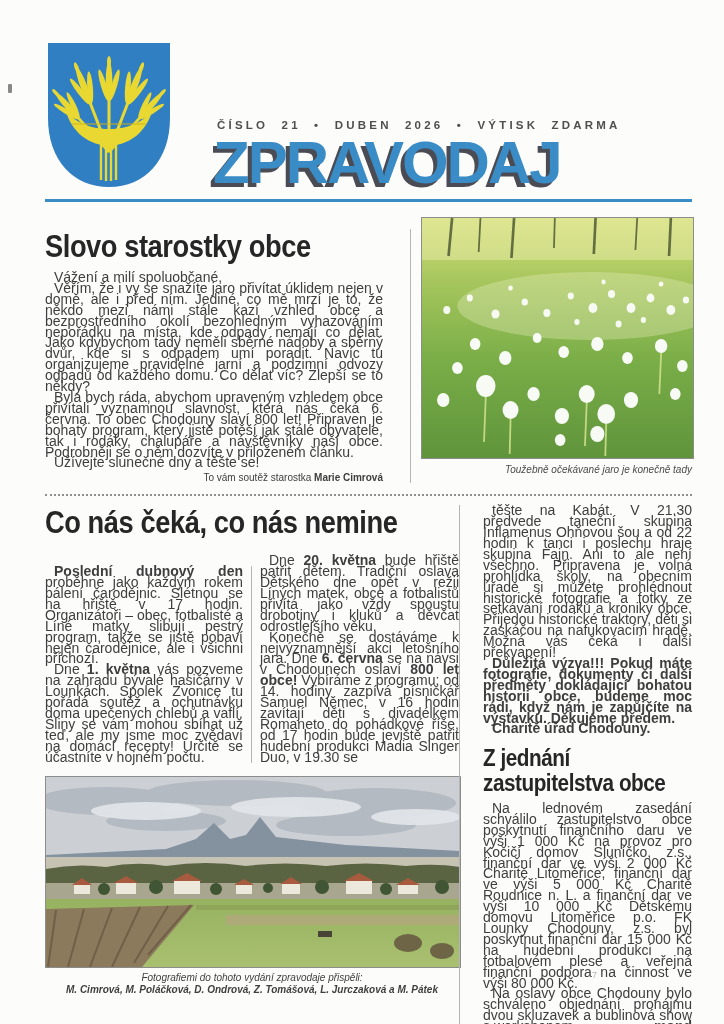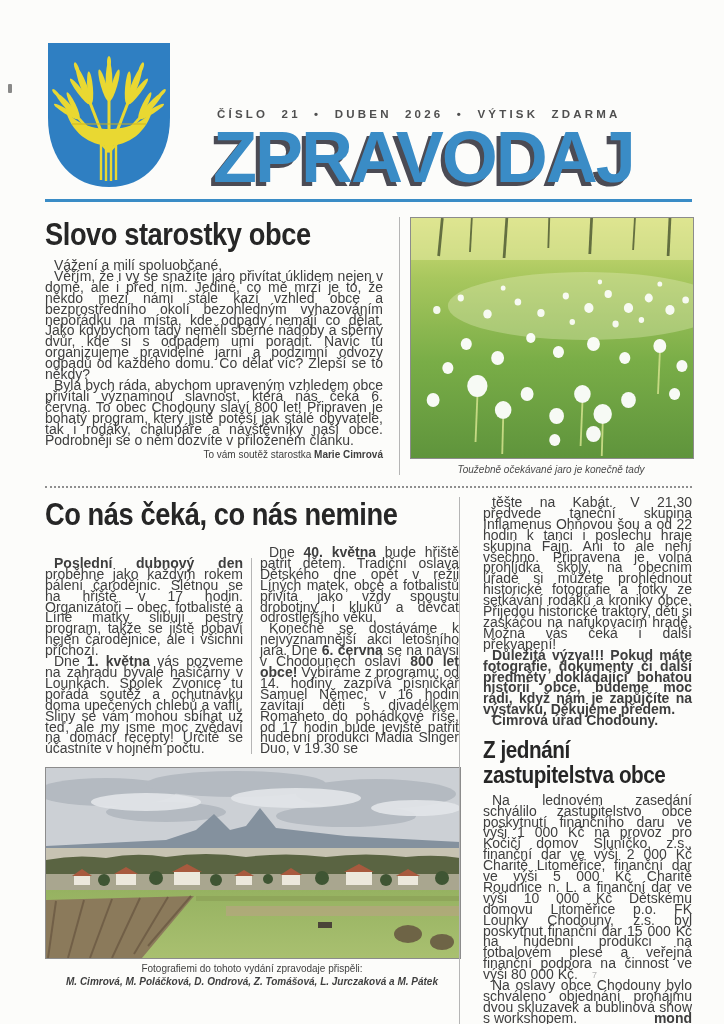--- a/index.html
+++ b/index.html
@@ -21,46 +21,46 @@
 
   
   .masthead{display:flex;align-items:flex-end;gap:16px;}
   .coat{width:128px;height:150px;flex:0 0 auto;}
   .mast-right{margin-left:24px;flex:1;min-width:0;}
   .issue-line{
     font-size:11.5px;font-weight:bold;color:#4f4f4f;
     letter-spacing:3.2px;word-spacing:7px;margin:5px 0 0 4px;white-space:nowrap;
   }
   .mast-title{
-    font-size:72px;font-weight:bold;color:var(--masthead-blue);
+    font-size:60px;font-weight:bold;color:var(--masthead-blue);
     letter-spacing:-2px;line-height:.92;margin-top:4px;white-space:nowrap;
     text-shadow:-4px 4px 0 var(--title-shadow);
   }
   .mast-sub{
     font-size:31px;color:#37373c;letter-spacing:8px;margin-top:9px;white-space:nowrap;
   }
   .blue-rule{height:3px;background:var(--masthead-blue);margin-top:9px;}
 
   
   .section-title{
     font-size:31px;font-weight:bold;color:#262626;letter-spacing:-.5px;
     margin:0 0 7px 0;transform:scaleX(.88);transform-origin:0 50%;white-space:nowrap;
   }
   .body p{
     font-size:14px;line-height:10.9px;text-align:justify;text-indent:9px;
     margin:0;color:var(--ink);
   }
   .photo{border:1px solid #8c8c8c;display:block;background:#fff;}
   .caption{
-    text-align:center;font-style:italic;font-size:10px;color:#4a4a4a;margin-top:5px;
+    text-align:right;font-style:italic;font-size:10px;color:#4a4a4a;margin-top:5px;
   }
 
   
   .a1{display:flex;margin-top:15px;}
-  .a1-left{width:338px;flex:0 0 auto;padding-right:16px;border-right:1px solid var(--rule-gray);}
+  .a1-left{width:338px;flex:0 0 auto;padding-right:27px;border-right:1px solid var(--rule-gray);margin-top:12px;}
   .a1-right{flex:1;min-width:0;padding-left:10px;}
   .signature{font-size:10px;text-align:right;margin-top:4px;color:var(--ink);}
 
   .dotted{border-top:2px dotted #8f8f8f;margin:11px 0 9px 0;height:0;}
 
   
   .a2{display:flex;align-items:stretch;}
   .a2-left{width:414px;flex:0 0 auto;}
   .a2-right{flex:1;min-width:0;padding-left:23px;border-left:1px solid var(--rule-gray);}
   .a2-cols{display:flex;margin-top:14px;align-items:flex-end;}
@@ -68,21 +68,21 @@
   .a2-col.first{padding-right:8px;border-right:1px solid var(--rule-gray);}
   .a2-col.second{padding-left:8px;}
   .sign-right{text-align:right;font-weight:bold;text-indent:0;}
   .a3-title{
     font-size:23px;font-weight:bold;color:#262626;letter-spacing:-.5px;line-height:1.08;
     margin:12px 0 7px 0;transform:scaleX(.9);transform-origin:0 0;width:111%;
   }
   .author{float:right;font-weight:bold;}
   .photo2wrap{margin-top:13px;}
   .caption2{text-align:center;font-size:10px;color:#3f3f3f;margin-top:4px;line-height:12.5px;}
-  .caption2 .l1{text-align:center;}
+  .caption2 .l1{font-style:italic;text-align:center;}
   .caption2 .l2{font-style:italic;font-weight:bold;}
   .page-number{position:absolute;left:592px;top:970px;font-size:9px;color:#b5b5b5;}
 </style>
 </head>
 <body>
 
 <div class="page">
   <div class="speck"></div>
 
   <div class="content">
@@ -121,20 +121,21 @@
       </div>
     </div>
     <div class="blue-rule"></div>
 
     <div class="a1">
       <div class="a1-left body">
         <h2 class="section-title">Slovo starostky obce</h2>
         <p>Vážení a milí spoluobčané,</p>
         <p>Věřím, že i vy se snažíte jaro přivítat úklidem nejen v domě, ale i před ním. Jediné, co mě mrzí je to, že někdo mezi námi stále kazí vzhled obce a bezprostředního okolí bezohledným vyhazováním nepořádku na místa, kde odpady nemají co dělat. Jako kdybychom tady neměli sběrné nádoby a sběrný dvůr, kde si s odpadem umí poradit. Navíc tu organizujeme pravidelné jarní a podzimní odvozy odpadů od každého domu. Co dělat víc?  Zlepší se to někdy?</p>
         <p>Byla bych ráda, abychom upraveným vzhledem obce přivítali významnou slavnost, která nás čeká 6. června. To obec Chodouny slaví 800 let! Připraven je bohatý program, který jistě potěší jak stálé obyvatele, tak i rodáky, chalupáře a návštěvníky naší obce. Podrobněji se o něm dozvíte v přiloženém článku.</p>
+        <p>Užívejte slunečné dny a těšte se!</p>
         <div class="signature"><span>To vám soutěž starostka </span><b>Marie Cimrová</b></div>
       </div>
       <div class="a1-right">
         <svg class="photo" width="100%" height="240" viewBox="0 0 306 240" preserveAspectRatio="none" aria-hidden="true">
           <defs>
             <linearGradient id="grass" x1="0" y1="0" x2="0" y2="1">
               <stop offset="0" stop-color="#d8e07c"></stop>
               <stop offset="0.25" stop-color="#a8c75e"></stop>
               <stop offset="0.6" stop-color="#79ad47"></stop>
               <stop offset="1" stop-color="#5f943c"></stop>
@@ -211,21 +212,21 @@
     <div class="a2">
 
       <div class="a2-left">
         <h2 class="section-title">Co nás čeká, co nás nemine</h2>
         <div class="a2-cols body">
           <div class="a2-col first">
             <p><b>Poslední dubnový den</b><span> proběhne jako každým rokem pálení čarodějnic. Slétnou se na hřiště v 17 hodin. Organizátoři – obec, fotbalisté a Líné matky slibují pestrý program, takže se jistě pobaví nejen čarodějnice, ale i všichni příchozí.</span></p>
             <p><span>Dne </span><b>1. května</b><span> vás pozveme na zahradu bývalé hasičárny v Lounkách. Spolek Zvonice tu pořádá soutěž a ochutnávku doma upečených chlebů a vaflí. Sliny se vám mohou sbíhat už teď, ale my jsme moc zvědaví na domácí recepty! Určitě se účastníte v hojném počtu.</span></p>
           </div>
           <div class="a2-col second">
-            <p><span>Dne </span><b>40. května</b><span> bude hřiště patřit dětem. Tradiční oslava Dětského dne opět v režii Líných matek, obce a fotbalistů přivítá jako vždy spoustu drobotiny i kluků a děvčat odrostlejšího věku.</span></p>
+            <p><span>Dne </span><b>20. května</b><span> bude hřiště patřit dětem. Tradiční oslava Dětského dne opět v režii Líných matek, obce a fotbalistů přivítá jako vždy spoustu drobotiny i kluků a děvčat odrostlejšího věku.</span></p>
             <p><span>Konečně se dostáváme k nejvýznamnější akci letošního jara.  Dne </span><b>6. června</b><span> se na návsi v Chodounech oslaví </span><b>800 let obce!</b><span> Vybíráme z programu: od 14. hodiny zazpívá písničkář Samuel Němec, v 16 hodin zavítají děti s divadélkem Romaneto do pohádkové říše, od 17 hodin bude jeviště patřit hudební produkci Madia Singer Duo, v 19.30 se</span></p>
           </div>
         </div>
 
         <div class="photo2wrap">
           <svg class="photo" width="100%" height="190" viewBox="0 0 414 190" preserveAspectRatio="none" aria-hidden="true">
             <defs>
               <linearGradient id="meadow" x1="0" y1="0" x2="0" y2="1">
                 <stop offset="0" stop-color="#96b261"></stop>
                 <stop offset="1" stop-color="#a9c070"></stop>
@@ -298,21 +299,21 @@
           <div class="caption2">
             <div class="l1">Fotografiemi do tohoto vydání zpravodaje přispěli:</div>
             <div class="l2">M. Cimrová, M. Poláčková, D. Ondrová, Z. Tomášová, L. Jurczaková a M. Pátek</div>
           </div>
         </div>
       </div>
 
       <div class="a2-right body">
         <p>těšte na Kabát. V 21.30 předvede taneční skupina Inflamenus Ohňovou šou a od 22 hodin k tanci i poslechu hraje skupina Fajn. Ani to ale není všechno. Připravena je volná prohlídka školy, na obecním úřadě si můžete prohlédnout historické fotografie a fotky ze setkávání rodáků a kroniky obce. Přijedou historické traktory, děti si zaskáčou na nafukovacím hradě. Možná vás čeká i další překvapení!</p>
         <p><b>Důležitá výzva!!! Pokud máte fotografie, dokumenty či další předměty dokládající bohatou historii obce, budeme moc rádi, když nám je zapůjčíte na výstavku. Děkujeme předem.</b></p>
-        <p class="sign-right">Cimrová úřad Chodouny.</p>
+        <p class="sign-right">Charitě úřad Chodouny.</p>
 
         <h2 class="a3-title">Z jednání zastupitelstva obce</h2>
         <p>Na lednovém zasedání schválilo zastupitelstvo obce poskytnutí finančního daru ve výši 1 000 Kč na provoz pro Kočičí domov Sluníčko, z.s., finanční dar ve výši 2 000 Kč Charitě Litoměřice, finanční dar ve výši 5 000 Kč Charitě Roudnice n. L. a finanční dar ve výši 10 000 Kč Dětskému domovu Litoměřice p.o. FK Lounky Chodouny, z.s. byl poskytnut finanční dar 15 000 Kč na hudební produkci na fotbalovém plese a veřejná finanční podpora na činnost ve výši 80 000 Kč.</p>
         <p><span>Na oslavy obce Chodouny bylo schváleno objednání pronájmu dvou skluzavek a bublinová show s workshopem.</span><b class="author">mond</b></p>
       </div>
     </div>
 
   </div>
 
   <div class="page-number">7</div>

